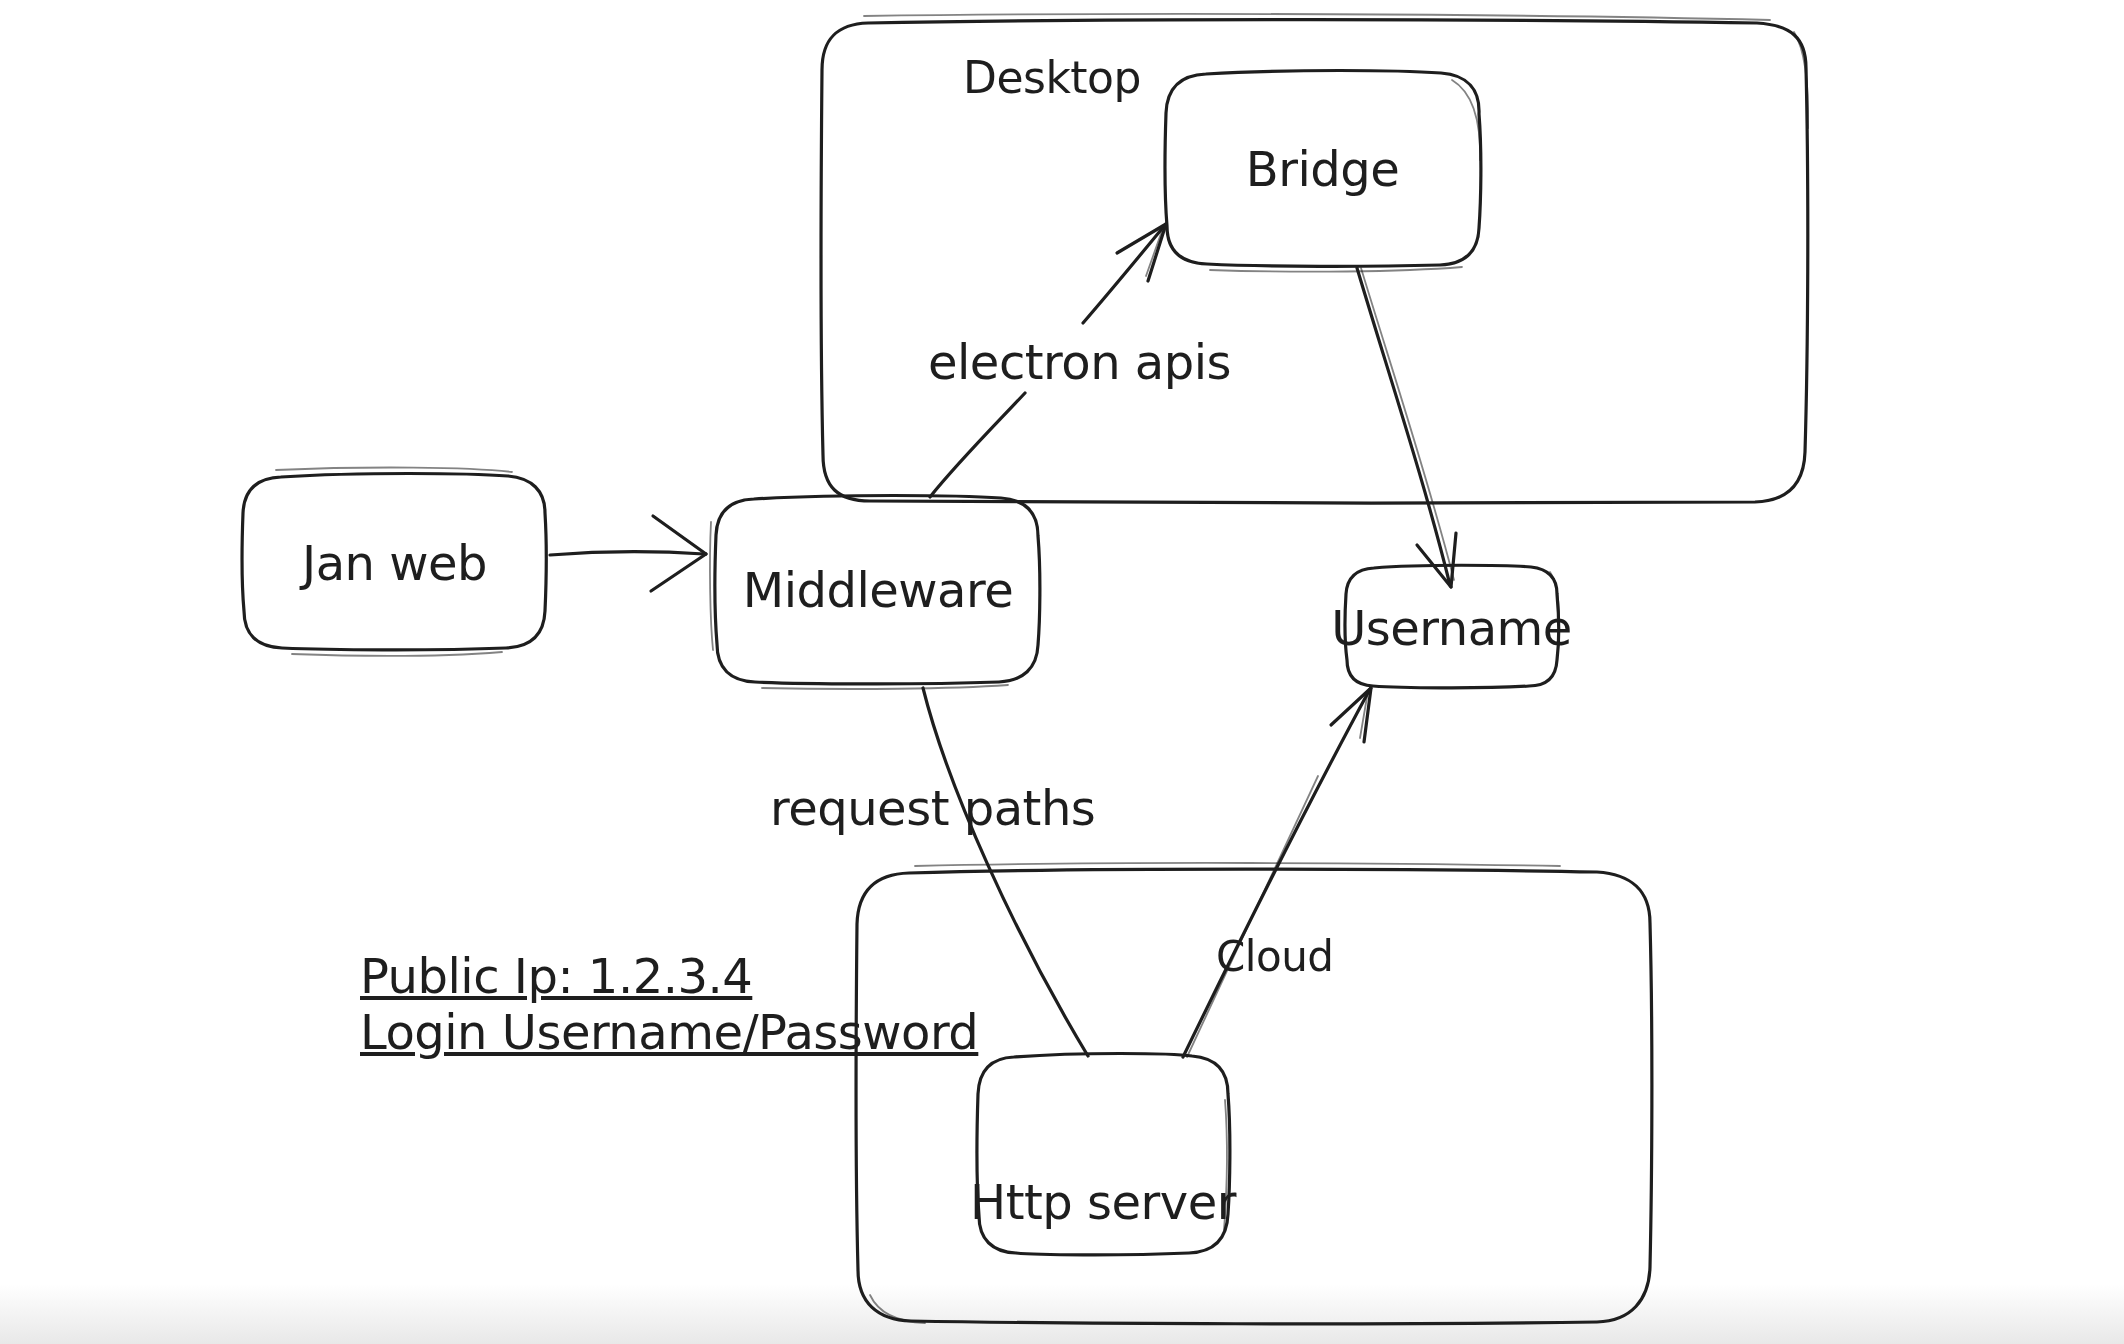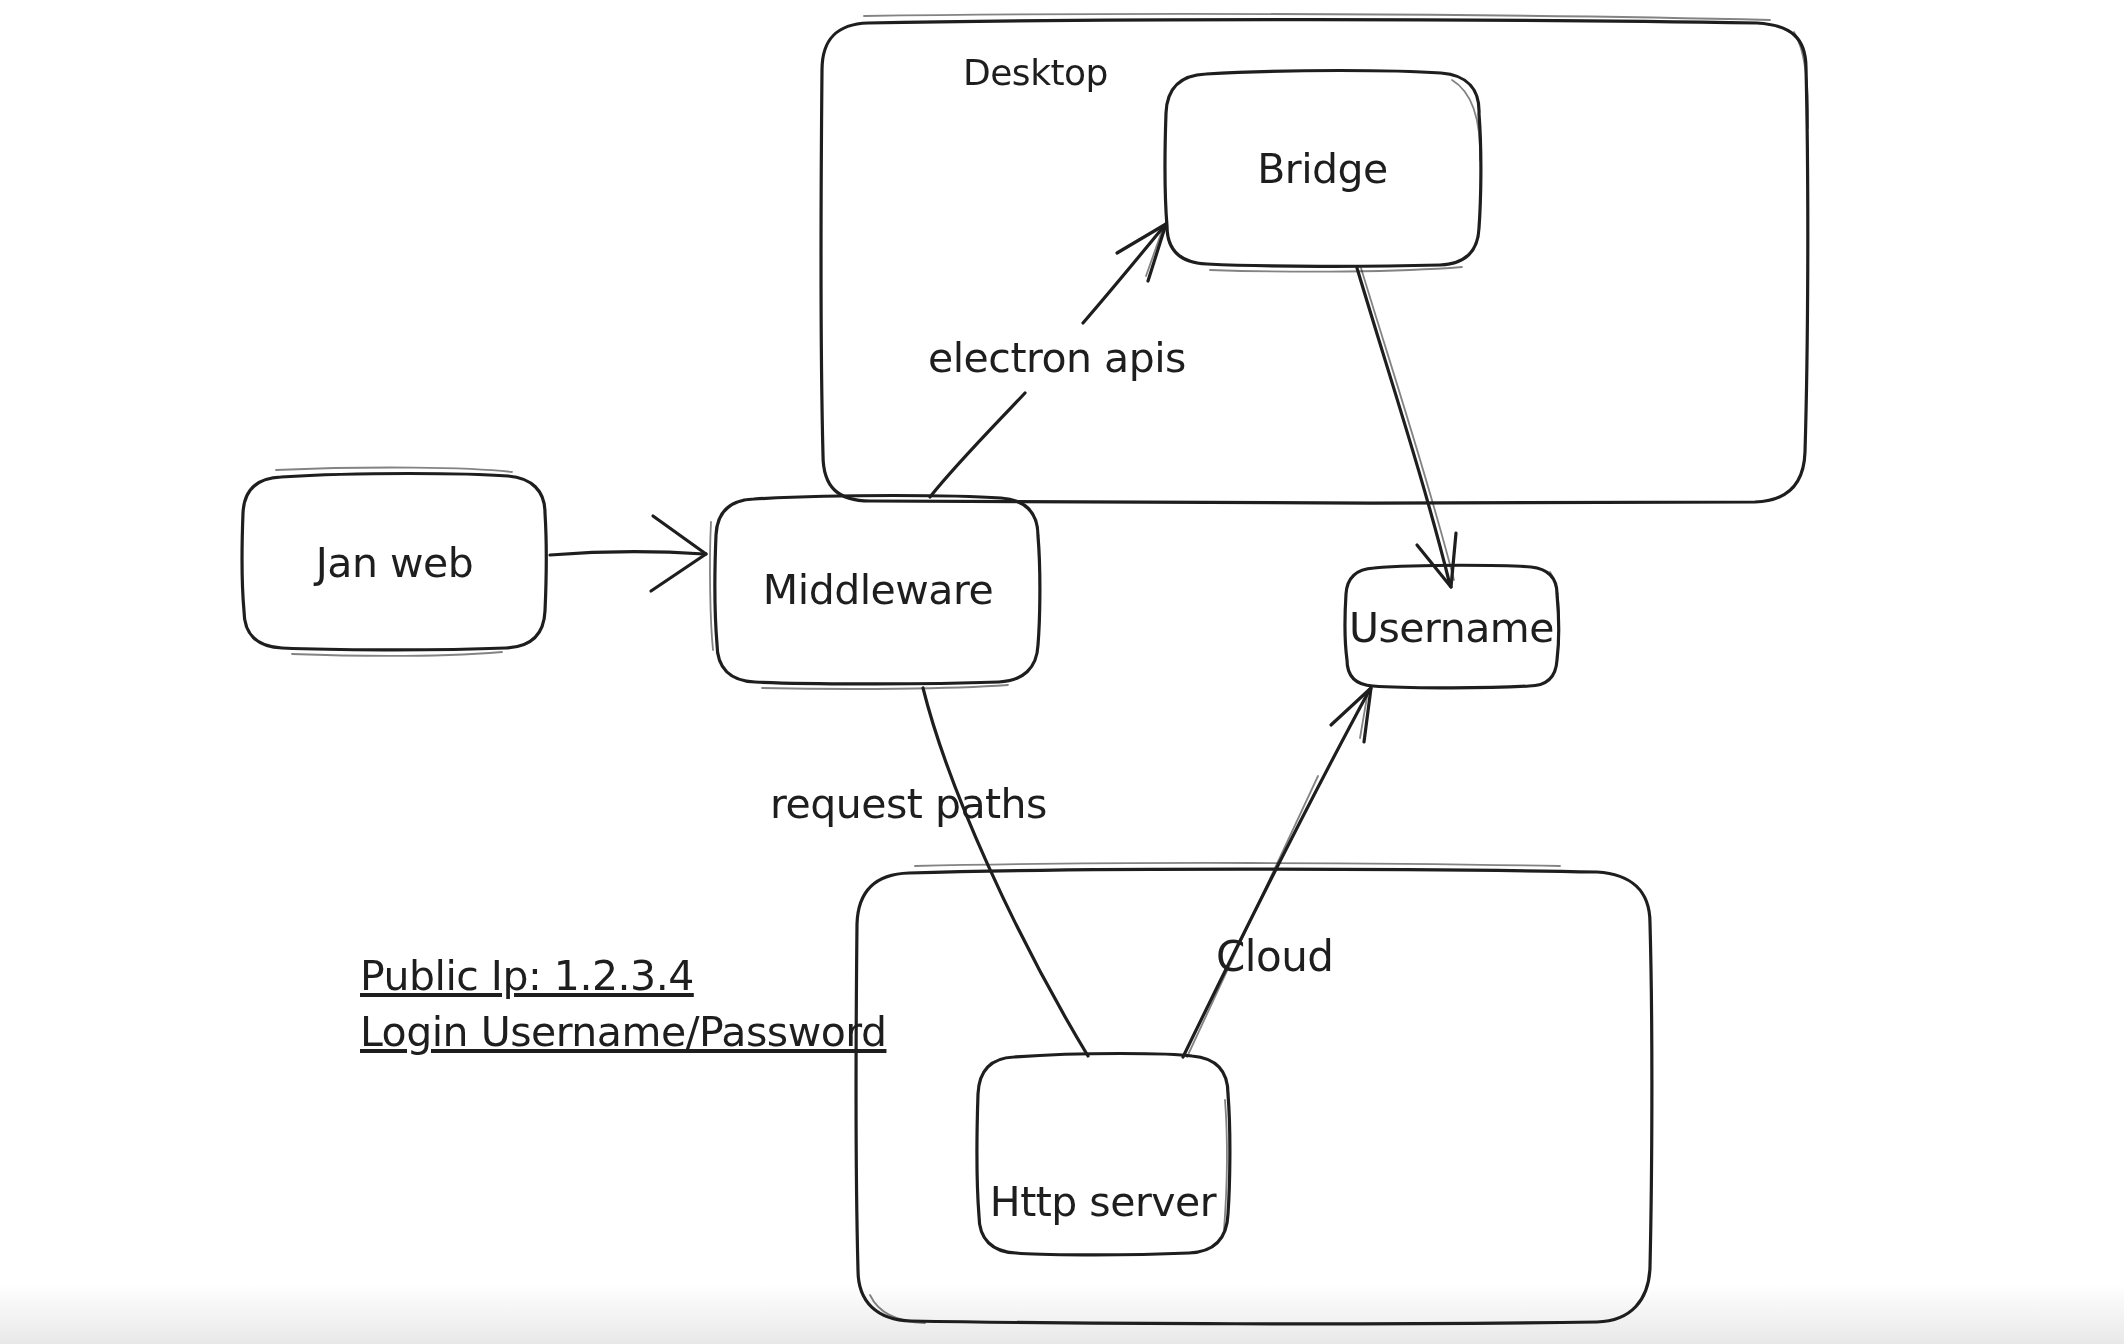--- a/index.html
+++ b/index.html
@@ -8,29 +8,29 @@
     width:2124px;height:1344px;
     background:#ffffff;
     overflow:hidden;
     font-family:"DejaVu Sans","Liberation Sans",sans-serif;
   }
   svg.wires{position:absolute;left:0;top:0;width:2124px;height:1344px;}
   svg.wires path{fill:none;stroke:#1e1e1e;stroke-width:3.2;stroke-linecap:round;stroke-linejoin:round;}
   svg.wires path.ghost{stroke-width:1.8;opacity:.55;}
   .lbl{
     position:absolute;color:#1e1e1e;white-space:nowrap;
-    font-size:41px;letter-spacing:-0.5px;
+    font-size:48px;letter-spacing:-0.5px;
   }
   .node-lbl{display:flex;align-items:center;justify-content:center;text-align:center;}
   #lbl-janweb{left:242px;top:475px;width:305px;height:175px;justify-content:center;}
   #lbl-middleware{left:715px;top:497px;width:326px;height:186px;}
   #lbl-bridge{left:1165px;top:72px;width:315px;height:194px;}
   #lbl-plugins{left:1345px;top:566px;width:213px;height:123px;}
   #lbl-http{left:975px;top:1053px;width:256px;height:242px;margin-top:28px;}
-  #lbl-desktop{left:963px;top:52px;font-size:36px;}
+  #lbl-desktop{left:963px;top:52px;font-size:44px;}
   #lbl-cloud{left:1216px;top:932px;font-size:42px;}
   #lbl-electron{left:928px;top:334px;}
   #lbl-request{left:770px;top:780px;}
   #note{left:360px;top:948px;line-height:56px;text-decoration:underline;}
   #bottom-fade{
     position:absolute;left:0;bottom:0;width:100%;height:60px;
     background:linear-gradient(to bottom, rgba(30,30,30,0) 0%, rgba(30,30,30,0.10) 100%);
   }
 </style>
 </head>

